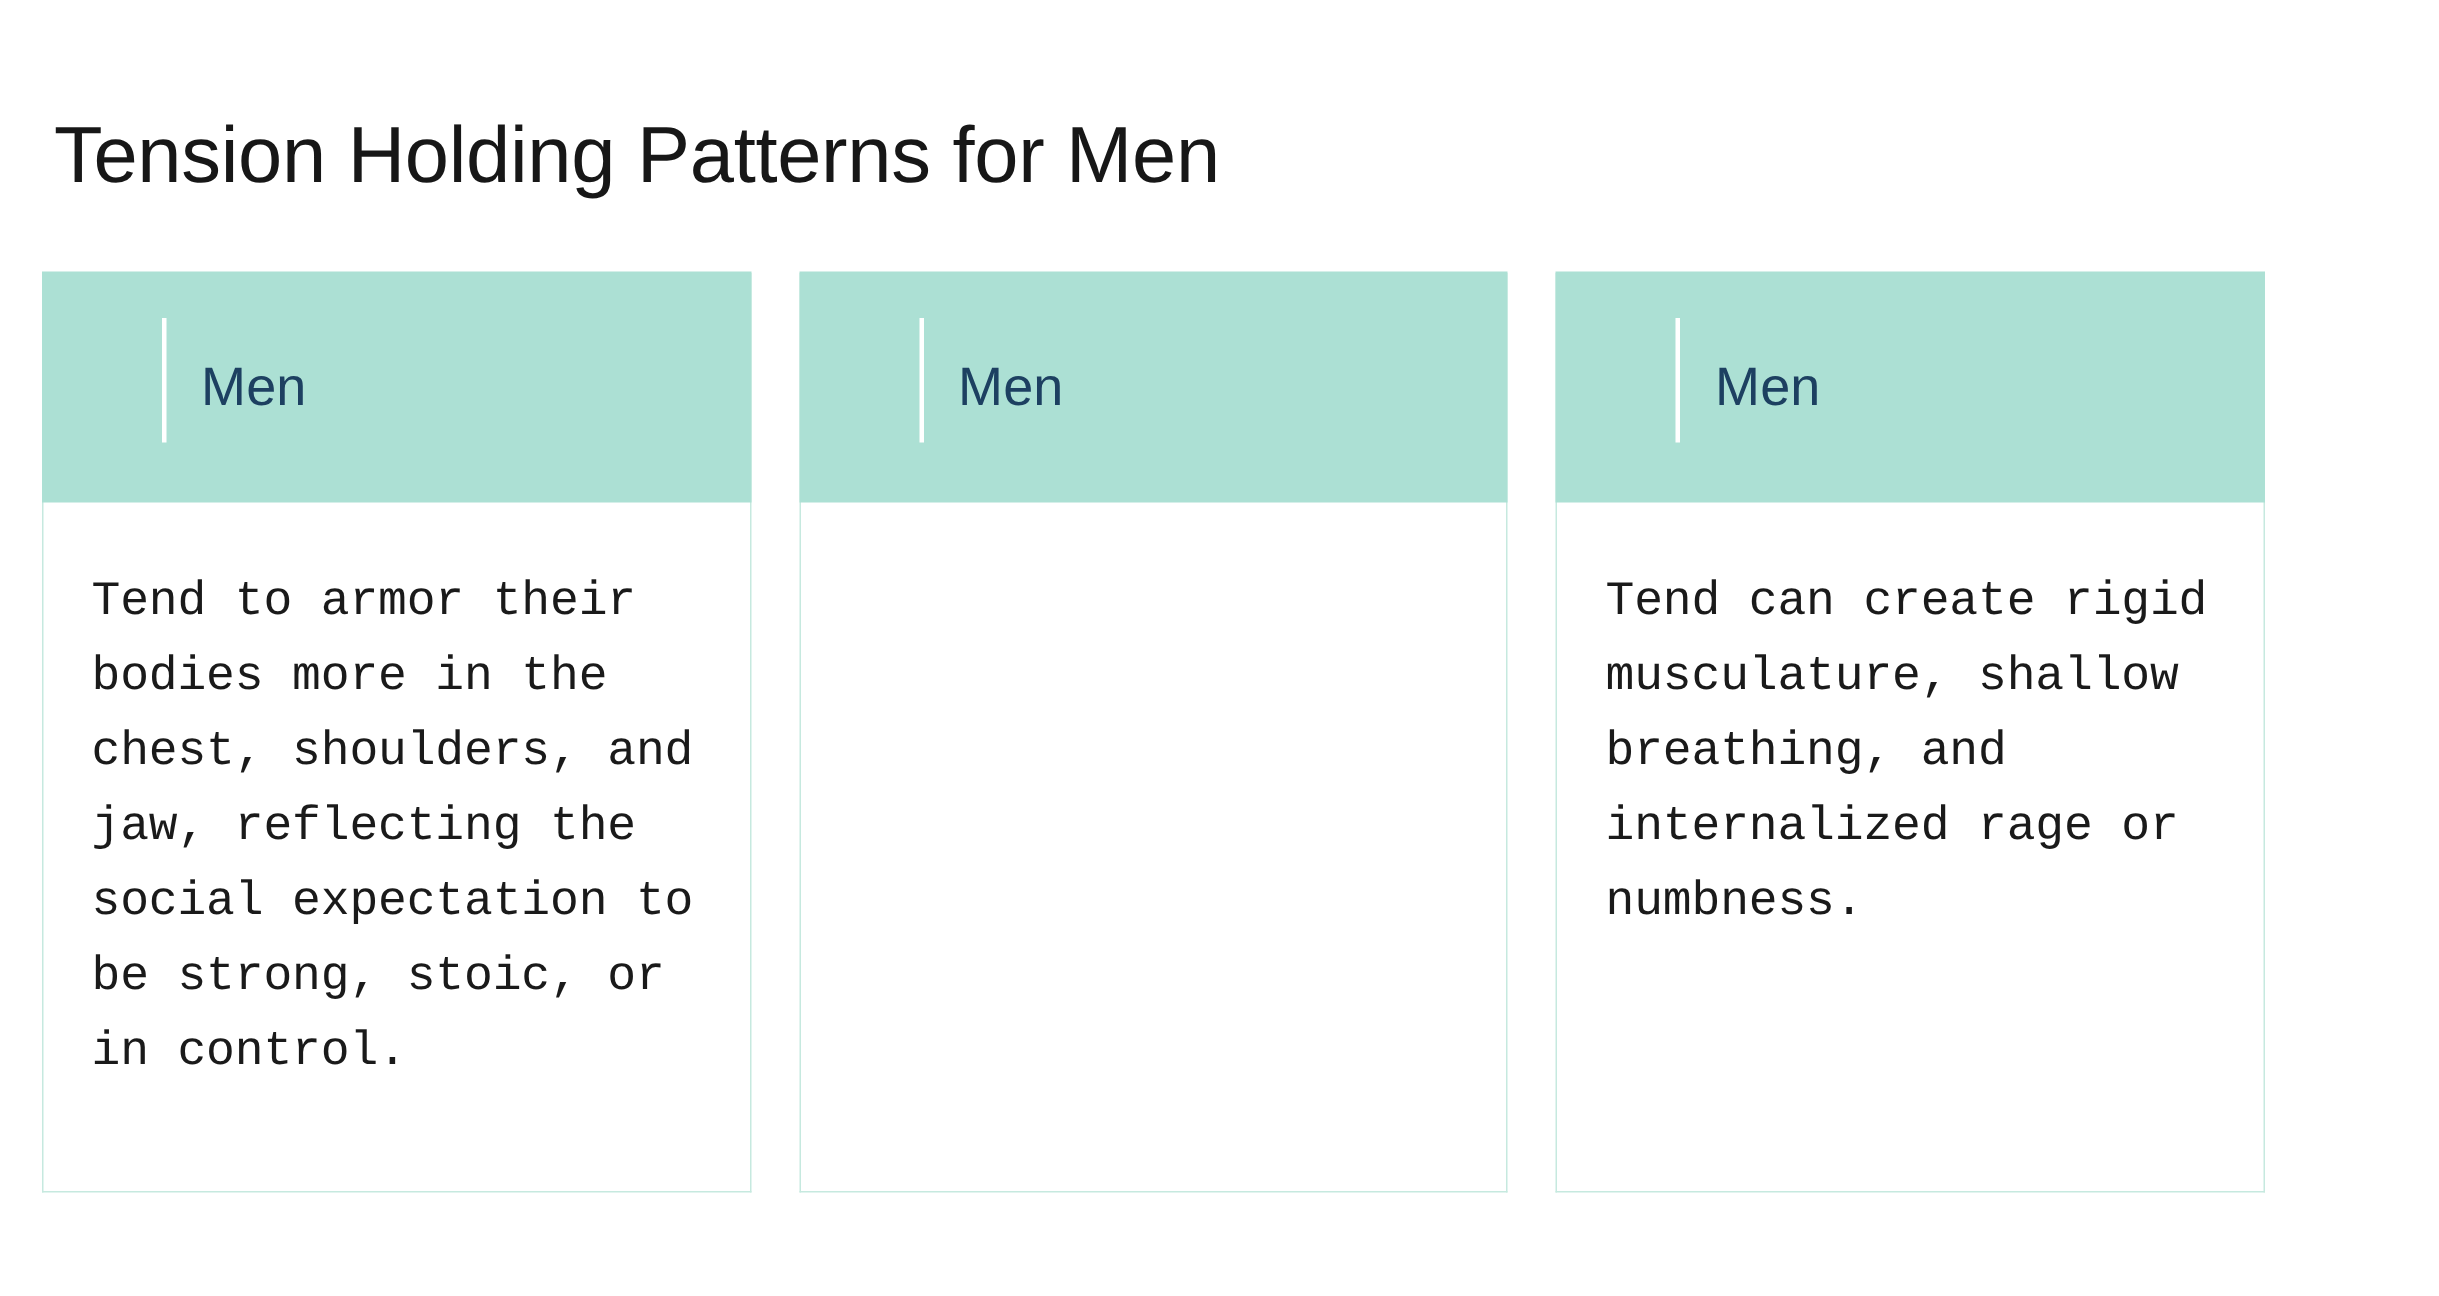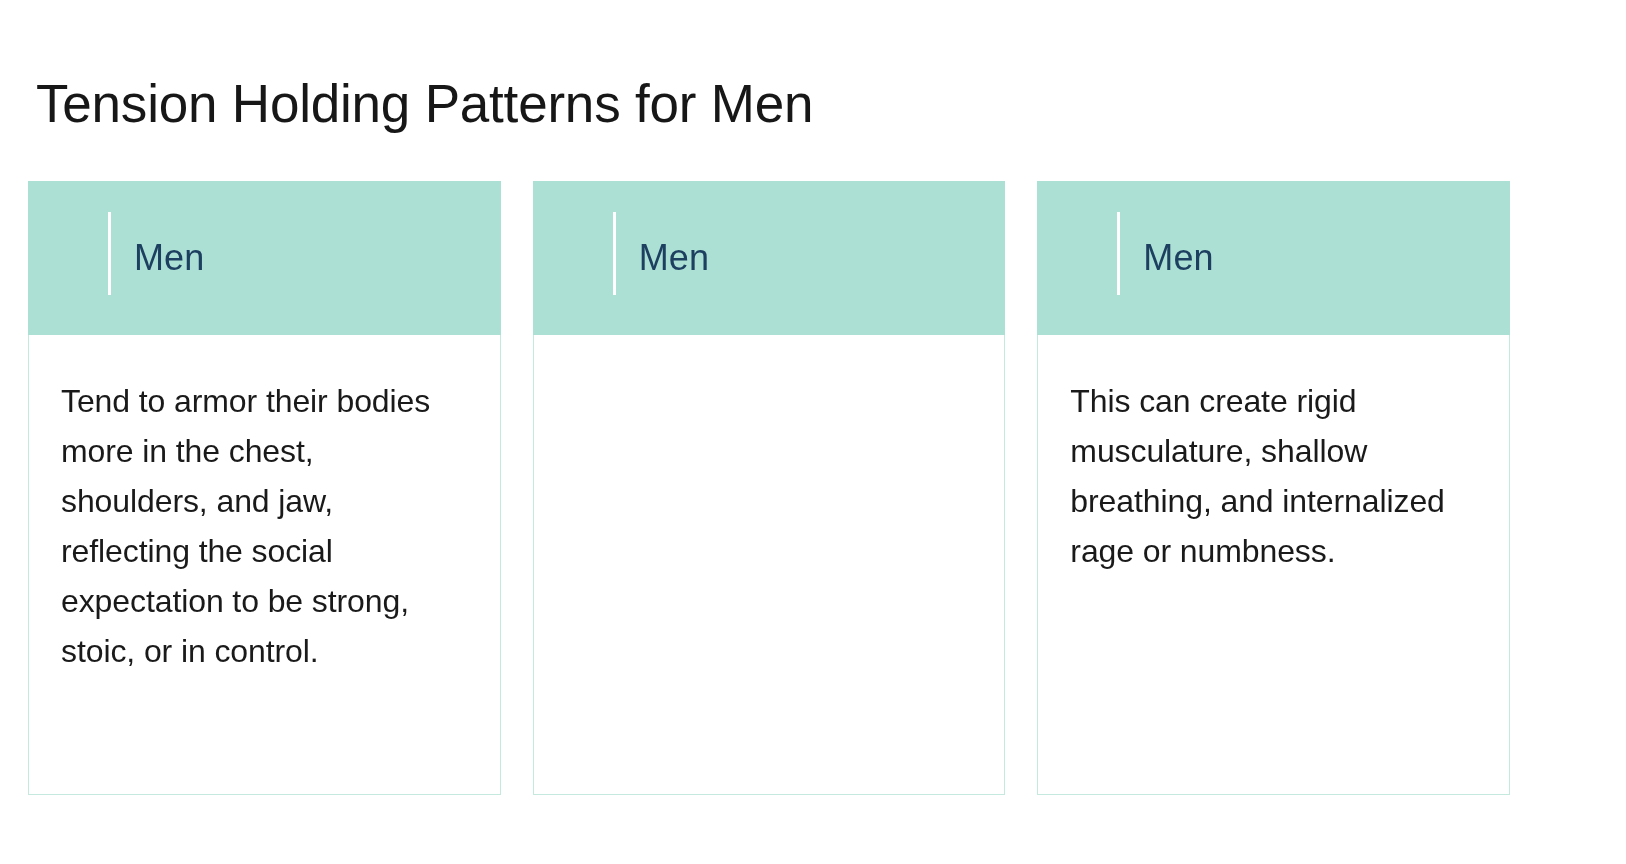--- a/index.html
+++ b/index.html
@@ -84,20 +84,21 @@
     font-weight: 400;
     color: #1d4061;
     letter-spacing: 0.1px;
     line-height: 1.1;
   }
 
   .card-body {
     flex: 1 1 auto;
     padding: 41px 34px 20px 32px;
     box-sizing: border-box;
+    font-family: Liberation Mono, monospace;
   }
 
   .card-body-text {
     font-size: 32px;
     line-height: 50px;
     font-weight: 300;
     color: #1a1a1a;
     letter-spacing: -0.1px;
     margin: 0;
   }
@@ -127,18 +128,18 @@
         <span class="card-header-label">Men</span>
       </div>
     </div>
 
     <div class="card">
       <div class="card-header">
         <span class="card-accent-bar"></span>
         <span class="card-header-label">Men</span>
       </div>
       <div class="card-body">
-        <p class="card-body-text">This can create rigid musculature, shallow breathing, and internalized rage or numbness.</p>
+        <p class="card-body-text">Tend can create rigid musculature, shallow breathing, and internalized rage or numbness.</p>
       </div>
     </div>
 
   </div>
 </div>
 
 </body></html>

